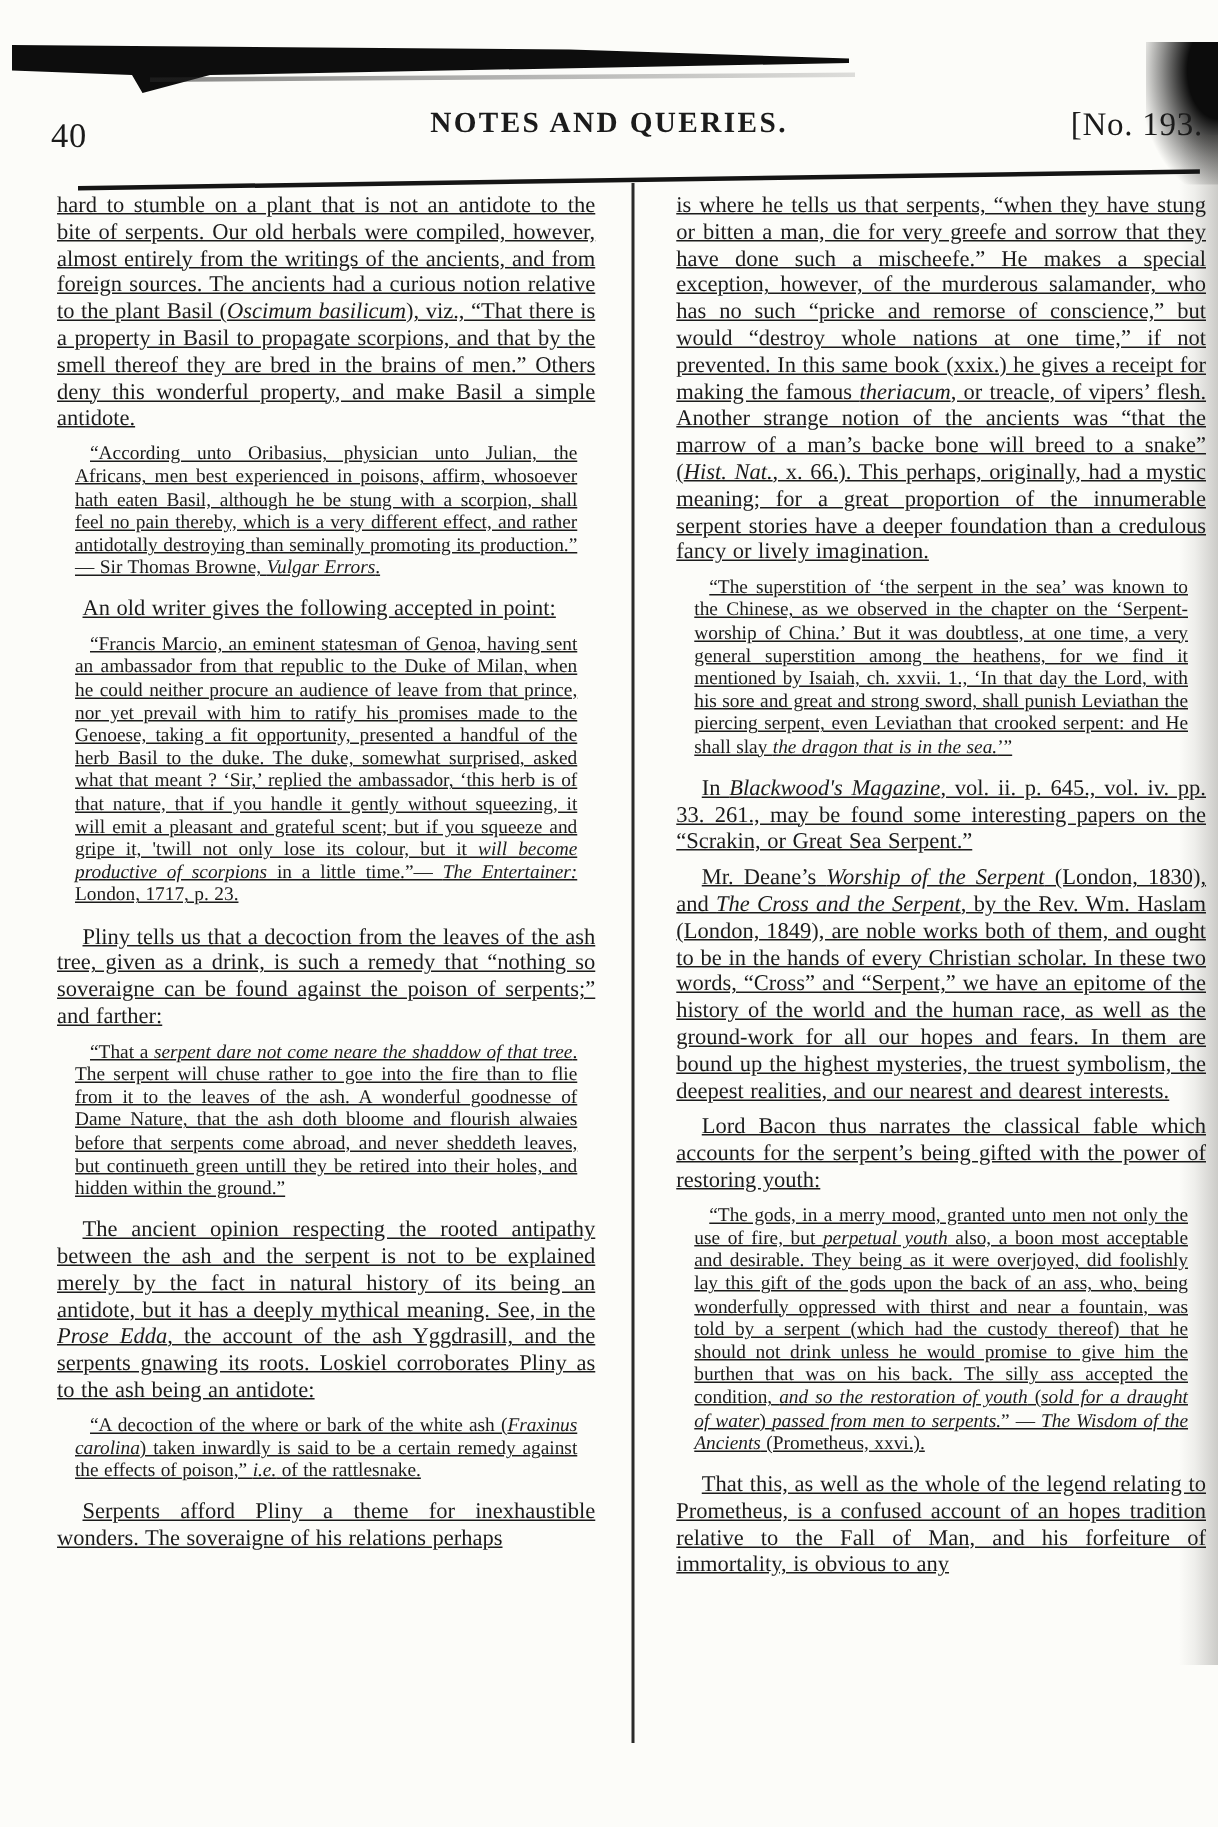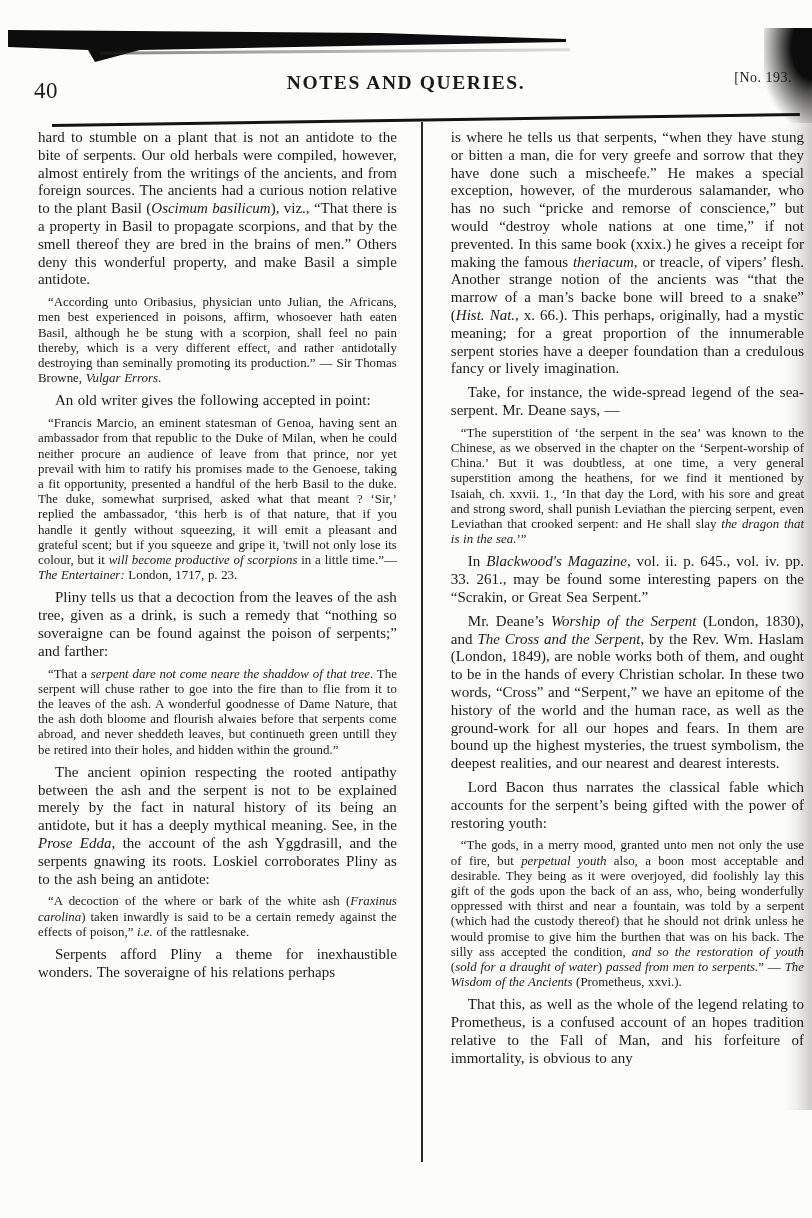--- a/index.html
+++ b/index.html
@@ -44,36 +44,36 @@
   }
   
   .page-number{
     position:absolute;left:34px;top:78px;font-size:23px;letter-spacing:.5px;
   }
   .page-title{
     position:absolute;left:0;top:72px;width:812px;text-align:center;
     font-size:19.5px;font-weight:bold;letter-spacing:1.6px;
   }
   .issue-number{
-    position:absolute;right:20px;top:70px;font-size:14px;letter-spacing:.5px;
+    position:absolute;right:10px;top:70px;font-size:22px;letter-spacing:.5px;
   }
   
   .columns{
     position:absolute;left:38px;top:129px;width:766px;
     display:flex;gap:54px;
   }
-  .col{width:378px;}
+  .col{width:378px;text-decoration:underline;}
   .col.right{width:372px;}
   .para{
     font-size:15px;line-height:17.8px;text-align:justify;margin:0;
     word-spacing:.6px;
   }
   .para.indent{text-indent:17px;}
   .quote{
-    font-size:12.9px;line-height:15.2px;text-align:justify;margin:0;
+    font-size:12.9px;line-height:15.2px;text-align:justify;margin:12px;
     word-spacing:.4px;text-indent:10px;
   }
   .col > p + p{margin-top:6px;}
 </style>
 </head>
 <body>
 
 <div class="top-ink-bar">
   <div class="wedge"></div>
   <div class="streak"></div>
@@ -94,21 +94,20 @@
       <p class="para indent"><span>An old writer gives the following accepted in point:</span></p>
       <p class="quote"><span>“Francis Marcio, an eminent statesman of Genoa, having sent an ambassador from that republic to the Duke of Milan, when he could neither procure an audience of leave from that prince, nor yet prevail with him to ratify his promises made to the Genoese, taking a fit opportunity, presented a handful of the herb Basil to the duke.  The duke, somewhat surprised, asked what that meant ?  ‘Sir,’ replied the ambassador, ‘this herb is of that nature, that if you handle it gently without squeezing, it will emit a pleasant and grateful scent; but if you squeeze and gripe it, 'twill not only lose its colour, but it </span><i>will become productive of scorpions</i><span> in a little time.”— </span><i>The Entertainer:</i><span> London, 1717, p. 23.</span></p>
       <p class="para indent"><span>Pliny tells us that a decoction from the leaves of the ash tree, given as a drink, is such a remedy that “nothing so soveraigne can be found against the poison of serpents;” and farther:</span></p>
       <p class="quote"><span>“That a </span><i>serpent dare not come neare the shaddow of that tree</i><span>.  The serpent will chuse rather to goe into the fire than to flie from it to the leaves of the ash.  A wonderful goodnesse of Dame Nature, that the ash doth bloome and flourish alwaies before that serpents come abroad, and never sheddeth leaves, but continueth green untill they be retired into their holes, and hidden within the ground.”</span></p>
       <p class="para indent"><span>The ancient opinion respecting the rooted antipathy between the ash and the serpent is not to be explained merely by the fact in natural history of its being an antidote, but it has a deeply mythical meaning.  See, in the </span><i>Prose Edda</i><span>, the account of the ash Yggdrasill, and the serpents gnawing its roots.  Loskiel corroborates Pliny as to the ash being an antidote:</span></p>
       <p class="quote"><span>“A decoction of the where or bark of the white ash (</span><i>Fraxinus carolina</i><span>) taken inwardly is said to be a certain remedy against the effects of poison,” </span><i>i.e.</i><span> of the rattlesnake.</span></p>
       <p class="para indent"><span>Serpents afford Pliny a theme for inexhaustible wonders.  The soveraigne of his relations perhaps</span></p>
     </div>
   <div class="col right">
       <p class="para"><span>is where he tells us that serpents, “when they have stung or bitten a man, die for very greefe and sorrow that they have done such a mischeefe.”  He makes a special exception, however, of the murderous salamander, who has no such “pricke and remorse of conscience,” but would “destroy whole nations at one time,” if not prevented.  In this same book (xxix.) he gives a receipt for making the famous </span><i>theriacum</i><span>, or treacle, of vipers’ flesh.  Another strange notion of the ancients was “that the marrow of a man’s backe bone will breed to a snake” (</span><i>Hist. Nat.</i><span>, x. 66.).  This perhaps, originally, had a mystic meaning; for a great proportion of the innumerable serpent stories have a deeper foundation than a credulous fancy or lively imagination.</span></p>
-      <p class="para indent"><span>Take, for instance, the wide-spread legend of the sea-serpent.  Mr. Deane says, —</span></p>
       <p class="quote"><span>“The superstition of ‘the serpent in the sea’ was known to the Chinese, as we observed in the chapter on the ‘Serpent-worship of China.’  But it was doubtless, at one time, a very general superstition among the heathens, for we find it mentioned by Isaiah, ch. xxvii. 1., ‘In that day the Lord, with his sore and great and strong sword, shall punish Leviathan the piercing serpent, even Leviathan that crooked serpent: and He shall slay </span><i>the dragon that is in the sea.</i><span>’”</span></p>
       <p class="para indent"><span>In </span><i>Blackwood's Magazine</i><span>, vol. ii. p. 645., vol. iv. pp. 33. 261., may be found some interesting papers on the “Scrakin, or Great Sea Serpent.”</span></p>
       <p class="para indent"><span>Mr. Deane’s </span><i>Worship of the Serpent</i><span> (London, 1830), and </span><i>The Cross and the Serpent</i><span>, by the Rev. Wm. Haslam (London, 1849), are noble works both of them, and ought to be in the hands of every Christian scholar.  In these two words, “Cross” and “Serpent,” we have an epitome of the history of the world and the human race, as well as the ground-work for all our hopes and fears.  In them are bound up the highest mysteries, the truest symbolism, the deepest realities, and our nearest and dearest interests.</span></p>
       <p class="para indent"><span>Lord Bacon thus narrates the classical fable which accounts for the serpent’s being gifted with the power of restoring youth:</span></p>
       <p class="quote"><span>“The gods, in a merry mood, granted unto men not only the use of fire, but </span><i>perpetual youth</i><span> also, a boon most acceptable and desirable.  They being as it were overjoyed, did foolishly lay this gift of the gods upon the back of an ass, who, being wonderfully oppressed with thirst and near a fountain, was told by a serpent (which had the custody thereof) that he should not drink unless he would promise to give him the burthen that was on his back.  The silly ass accepted the condition, </span><i>and so the restoration of youth</i><span> (</span><i>sold for a draught of water</i><span>) </span><i>passed from men to serpents.</i><span>” — </span><i>The Wisdom of the Ancients</i><span> (Prometheus, xxvi.).</span></p>
       <p class="para indent"><span>That this, as well as the whole of the legend relating to Prometheus, is a confused account of an hopes tradition relative to the Fall of Man, and his forfeiture of immortality, is obvious to any</span></p>
     </div>
 </div>
 
 </body></html>

